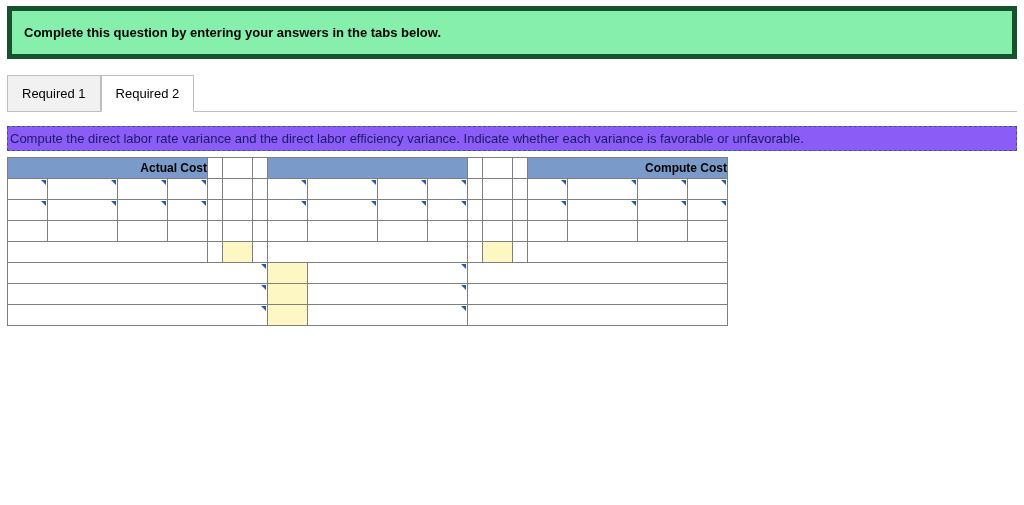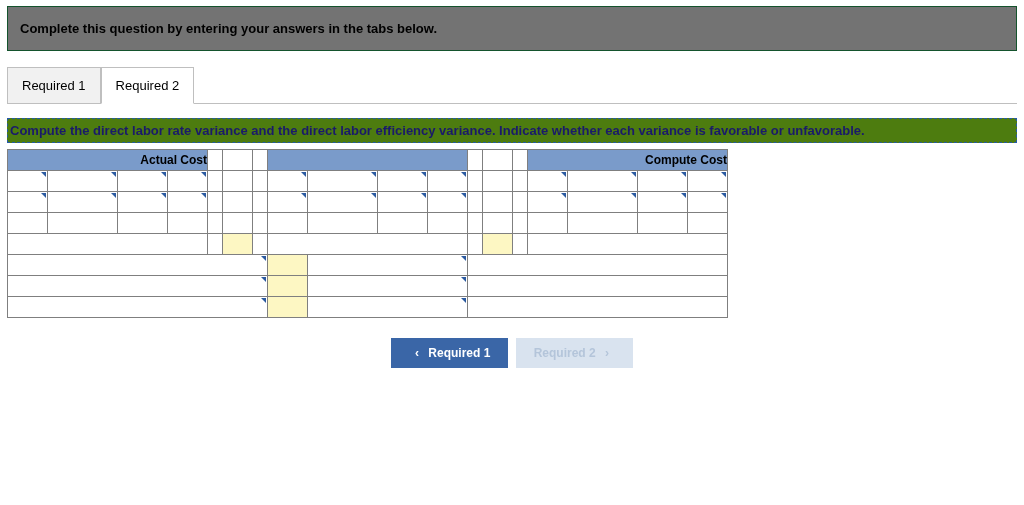--- a/index.html
+++ b/index.html
@@ -9,22 +9,22 @@
     font-size: 12px;
     background: #ffffff;
     color: #000;
   }
   .page {
     width: 1010px;
     margin: 0 auto;
     padding: 6px;
   }
   .instr-bar {
-    background: #737373;
-    border: 1px solid #14532d;
+    background: #86efac;
+    border: 5px solid #14532d;
     padding: 14px 12px;
     font-weight: bold;
     font-size: 13px;
   }
   .tabs {
     margin-top: 16px;
     display: flex;
     border-bottom: 1px solid #bfbfbf;
   }
   .tab {
@@ -36,24 +36,23 @@
     margin-bottom: -1px;
   }
   .tab.active {
     background: #ffffff;
     border-bottom: 1px solid #ffffff;
   }
   .subinstr {
     margin-top: 14px;
     padding: 4px 2px;
     border: 1px dashed #2559a6;
-    background: #4d7c0f;
+    background: #8b5cf6;
     color: #1a1a6a;
     font-size: 13px;
-    font-weight: bold;
   }
   table.grid {
     border-collapse: collapse;
     margin-top: 6px;
     table-layout: fixed;
   }
   table.grid td, table.grid th {
     border: 1px solid #7f7f7f;
     height: 21px;
     padding: 0;
@@ -319,24 +318,14 @@
           </td>
       <td class="yellow"></td>
       <td class="cell" colspan="3">
             <span class="tri"></span>
           </td>
       <td class="plain" colspan="7"></td>
     </tr>
   </tbody>
     </table>
 
-  <div class="navbtns">
-    <button class="navbtn">
-      <span class="chev">‹</span>
-      <span>Required 1</span>
-    </button>
-    <button class="navbtn disabled">
-      <span>Required 2</span>
-      <span class="chev">›</span>
-    </button>
-  </div>
 
 </div>
 
 </body></html>

